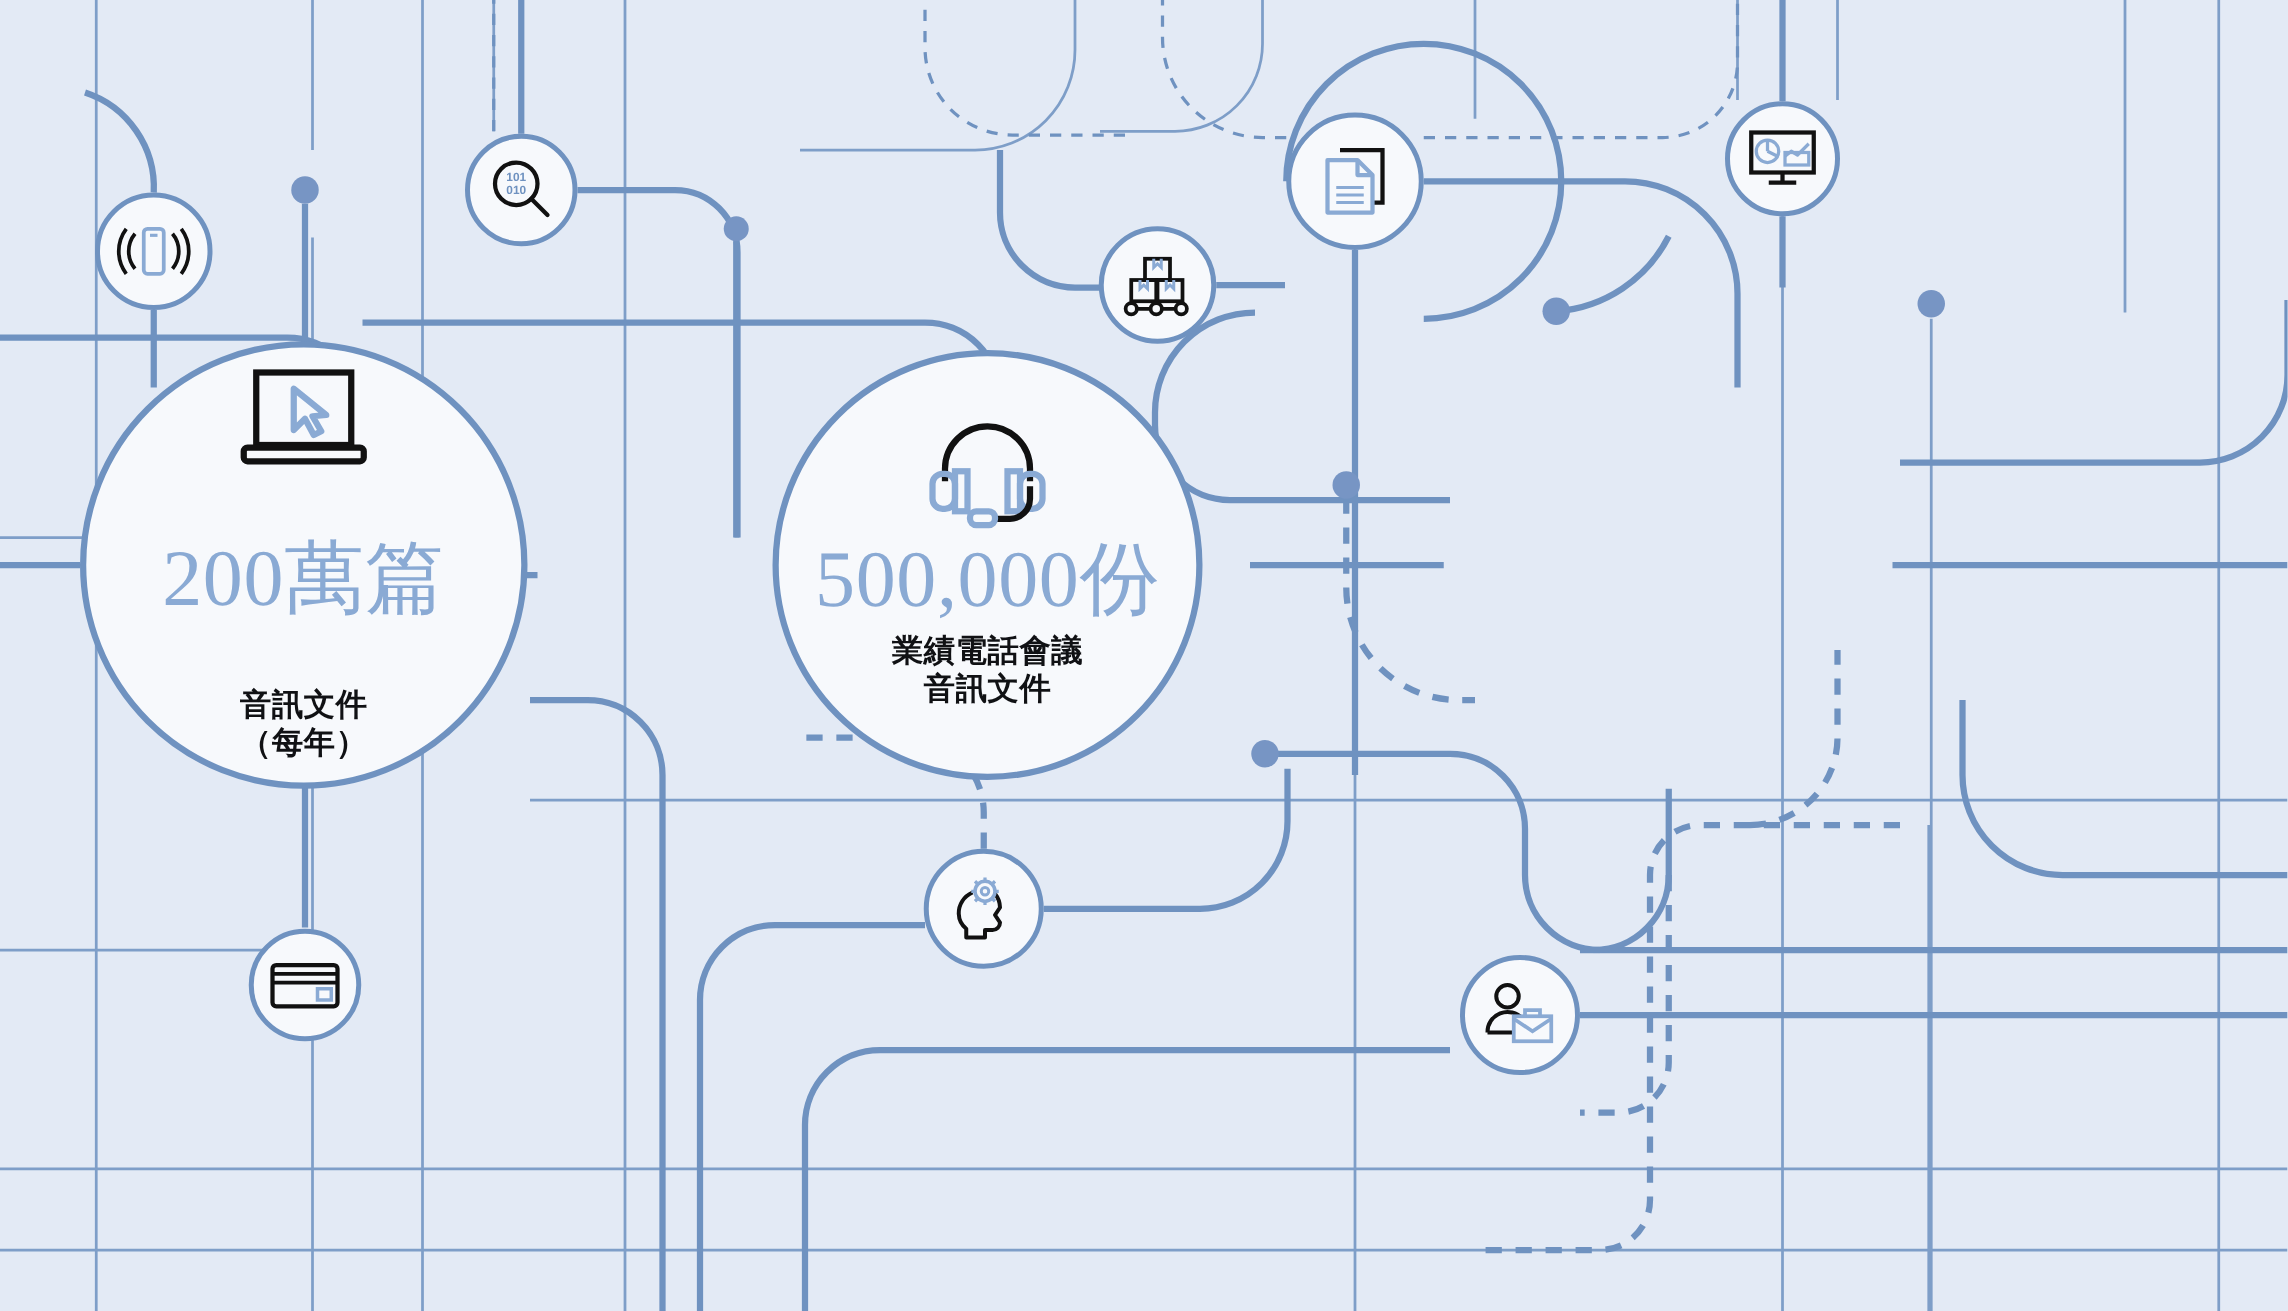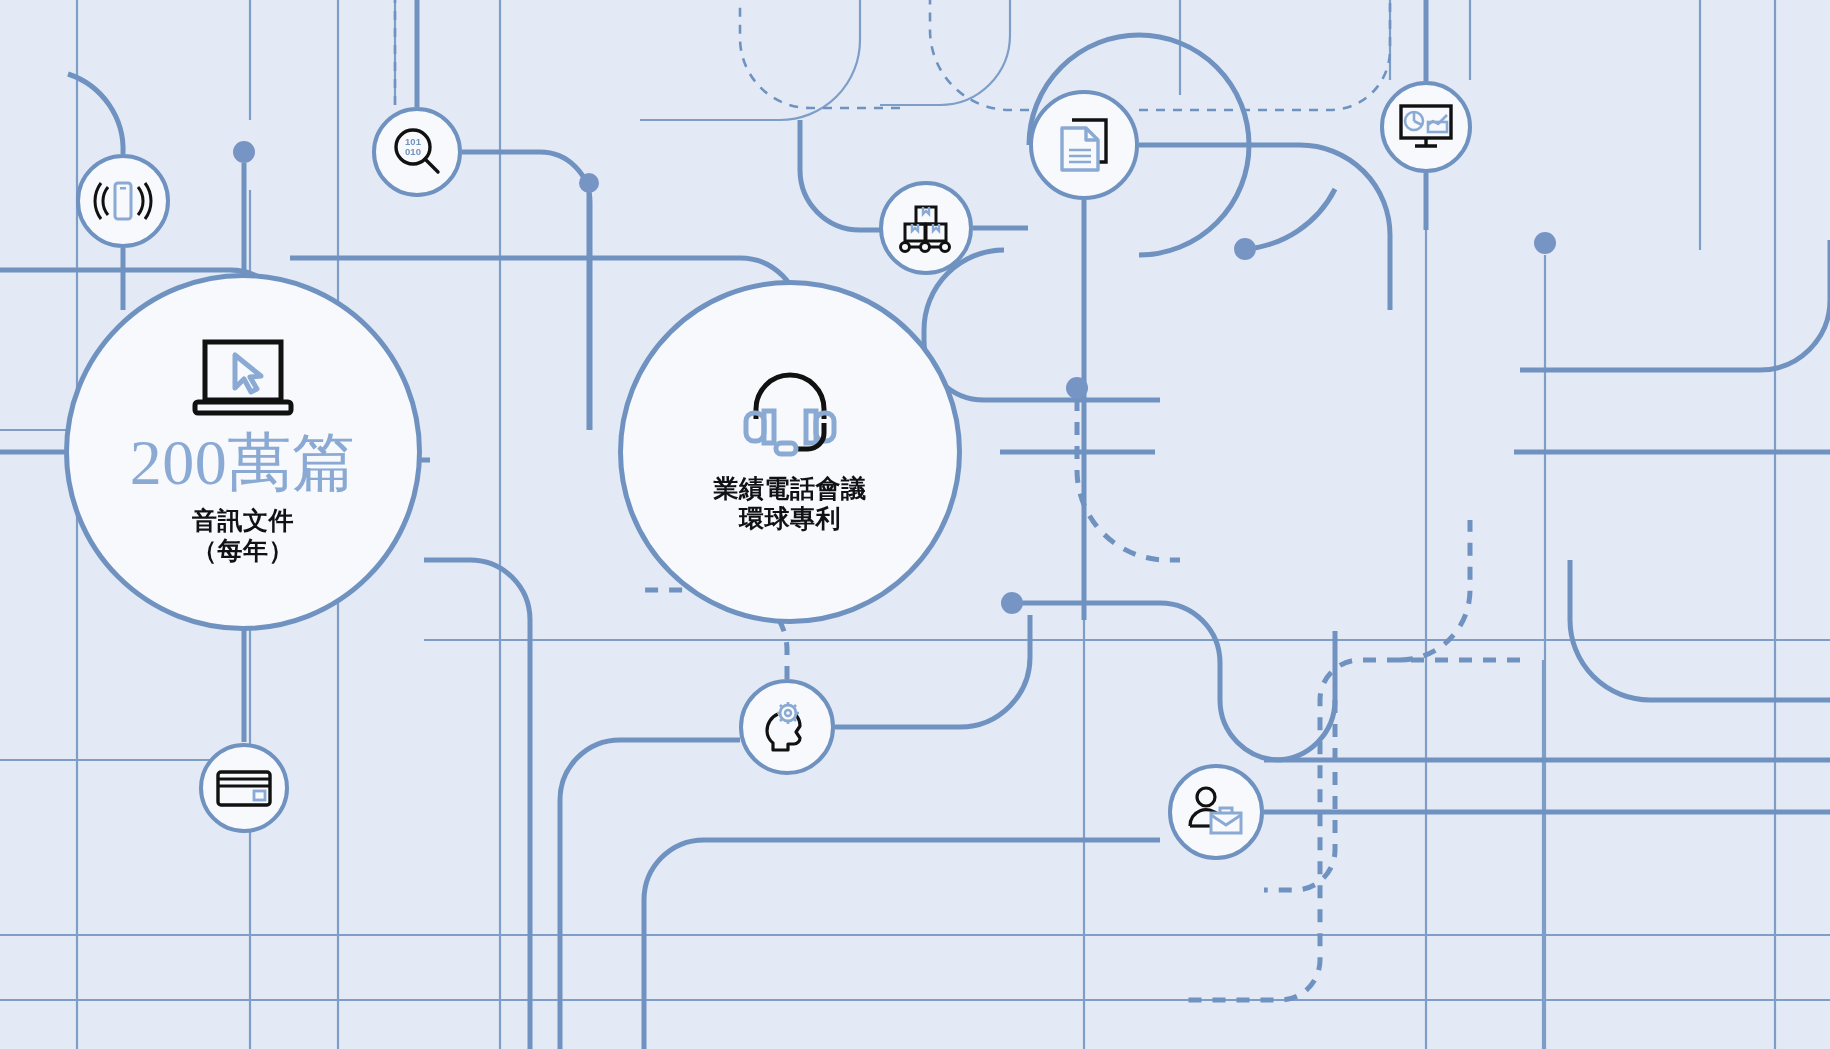--- a/index.html
+++ b/index.html
@@ -136,21 +136,21 @@
     <g>
       <circle class="dot" cx="244" cy="152" r="11"></circle>
       <circle class="dot" cx="589" cy="183" r="10"></circle>
       <circle class="dot" cx="1245" cy="249" r="11"></circle>
       <circle class="dot" cx="1077" cy="388" r="11"></circle>
       <circle class="dot" cx="1012" cy="603" r="11"></circle>
       <circle class="dot" cx="1545" cy="243" r="11"></circle>
     </g>
   </svg>
 
-  <div class="node big" style="left:64px;top:273px;width:358px;height:358px;">
+  <div class="node big" style="left:64px;top:273px;width:358px;height:358px;gap:44px;">
     <span class="icon-wrap stat-icon">
       <svg width="112" height="86" viewBox="0 0 112 86">
         <rect x="18" y="4" width="76" height="58" fill="none" stroke="#111" stroke-width="5"></rect>
         <rect x="8" y="64" width="96" height="11" rx="3" fill="none" stroke="#111" stroke-width="5"></rect>
         <path d="M48 17 L48 50 L57 41 L64 54 L70 51 L63 39 L74 38 Z" fill="none" stroke="#8aaad4" stroke-width="5" stroke-linejoin="round"></path>
       </svg>
     </span>
     <div class="stat-number">200萬篇</div>
     <div class="stat-label">音訊文件
 （每年）</div>
@@ -161,22 +161,23 @@
       <svg width="104" height="88" viewBox="0 0 104 88">
         <path d="M18 48 V38 a34 34 0 0 1 68 0 V48" fill="none" stroke="#111" stroke-width="5"></path>
         <rect x="8" y="42" width="18" height="28" rx="8" fill="none" stroke="#8aaad4" stroke-width="5"></rect>
         <rect x="26" y="40" width="10" height="32" fill="none" stroke="#8aaad4" stroke-width="5"></rect>
         <rect x="78" y="42" width="18" height="28" rx="8" fill="none" stroke="#8aaad4" stroke-width="5"></rect>
         <rect x="68" y="40" width="10" height="32" fill="none" stroke="#8aaad4" stroke-width="5"></rect>
         <path d="M86 52 V62 a16 16 0 0 1 -16 16 H58" fill="none" stroke="#111" stroke-width="5"></path>
         <rect x="38" y="72" width="20" height="11" rx="5" fill="none" stroke="#8aaad4" stroke-width="5"></rect>
       </svg>
     </span>
+    <div class="stat-number">500,000份</div>
     <div class="stat-label">業績電話會議
-環球專利</div>
+音訊文件</div>
   </div>
 
 
   <div class="node small" style="left:76px;top:154px;width:94px;height:94px;">
     <span class="icon-wrap">
       <svg width="62" height="52" viewBox="0 0 62 52">
         <rect x="23" y="8" width="16" height="36" rx="3" fill="none" stroke="#8aaad4" stroke-width="3"></rect>
         <rect x="28" y="12" width="6" height="2.5" fill="#8aaad4"></rect>
         <path d="M16 12 a22 22 0 0 0 0 28" fill="none" stroke="#111" stroke-width="3"></path>
         <path d="M9 8 a30 30 0 0 0 0 36" fill="none" stroke="#111" stroke-width="3"></path>

